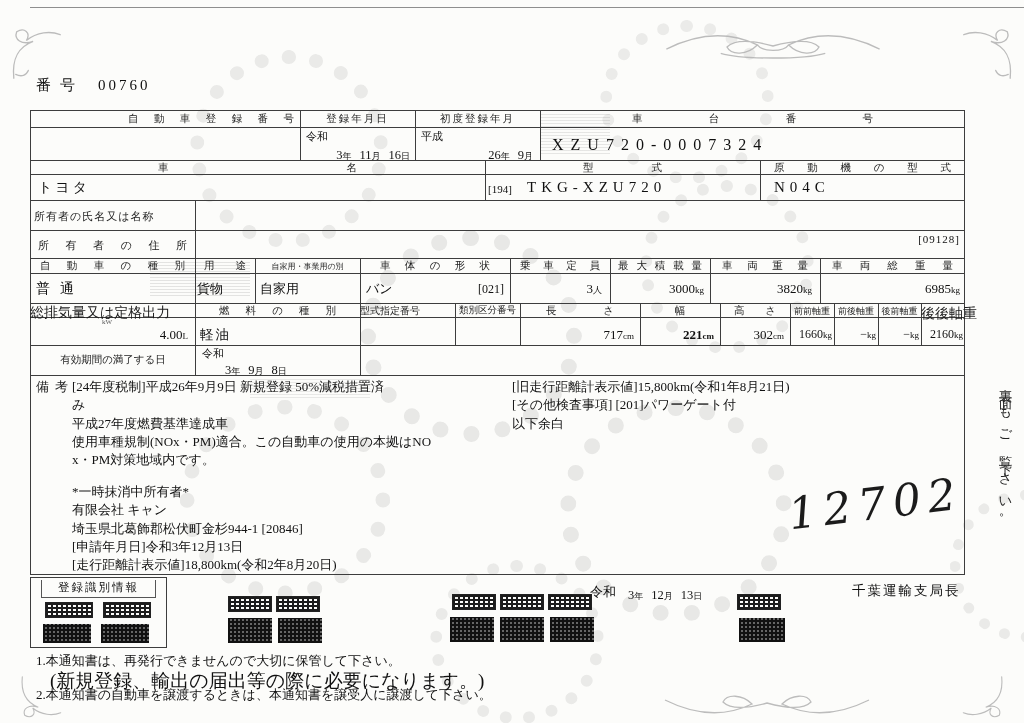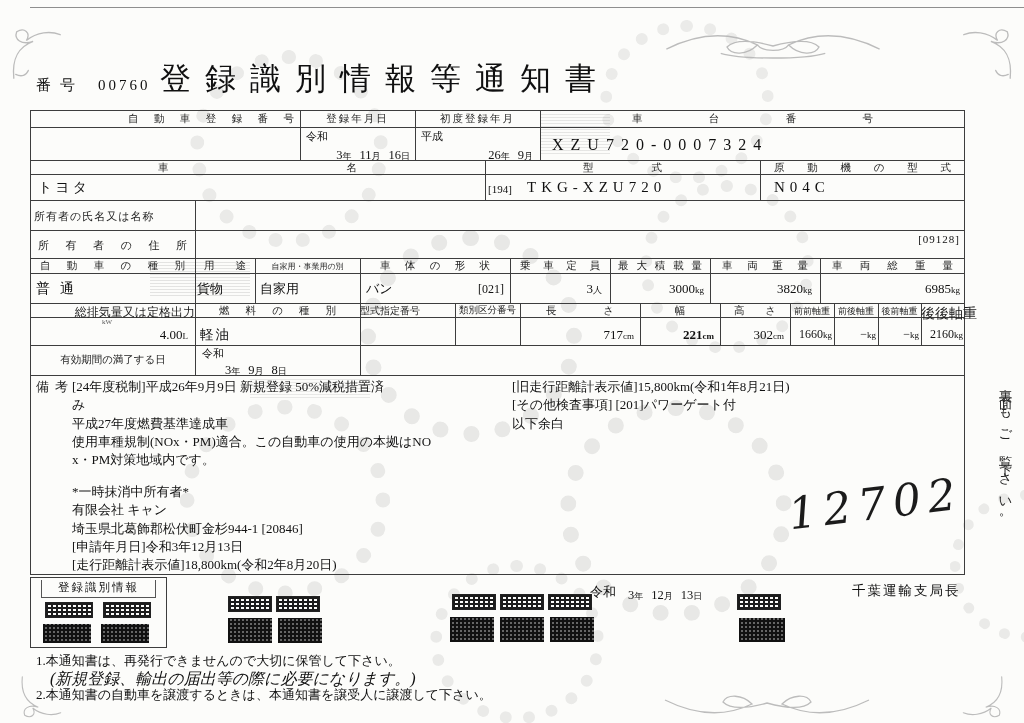--- a/index.html
+++ b/index.html
@@ -65,21 +65,20 @@
     </svg>
   <svg class="orn" style="left:658px;top:28px;" width="230" height="36" viewBox="0 0 220 34">
       <path d="M8 20 C40 4 70 4 95 16 C85 26 70 26 66 18 C74 10 92 12 110 17 C128 12 146 10 154 18 C150 26 135 26 125 16 C150 4 180 4 212 20 M95 16 C100 23 120 23 125 16 M60 24 C80 30 140 30 160 24" fill="none" stroke="#b2b2b2" stroke-width="1.3"></path>
     </svg>
   <svg class="orn" style="left:652px;top:686px;transform:scaleY(-1);" width="230" height="34" viewBox="0 0 220 34">
       <path d="M8 20 C40 4 70 4 95 16 C85 26 70 26 66 18 C74 10 92 12 110 17 C128 12 146 10 154 18 C150 26 135 26 125 16 C150 4 180 4 212 20" fill="none" stroke="#b2b2b2" stroke-width="1.3"></path>
     </svg>
 
   <div class="val" style="left:36px;top:78px;font-size:15px;letter-spacing:9px;">番号</div>
   <div class="val" style="left:98px;top:78px;font-size:15px;letter-spacing:3px;">00760</div>
-  <div class="val" style="left:160px;top:63px;font-size:31px;letter-spacing:14px;font-weight:500;">登録識別情報等通知書</div>
 
   <div class="abs" style="left:30px;top:110px;width:935px;height:465px;">
 
     <div class="hl" style="left:0;top:0;width:935px;"></div>
     <div class="hl" style="left:0;top:464px;width:935px;"></div>
     <div class="vl" style="left:0;top:0;height:465px;"></div>
     <div class="vl" style="left:934px;top:0;height:465px;"></div>
 
     <div class="hl" style="left:0;top:17px;width:935px;"></div>
     <div class="hl" style="left:0;top:50px;width:935px;"></div>
@@ -154,21 +153,21 @@
     <div class="val" style="left:6px;top:172px;font-size:14px;letter-spacing:10px;">普通</div>
     <div class="val" style="left:167px;top:172px;font-size:13px;">貨物</div>
     <div class="val" style="left:230px;top:172px;font-size:13px;">自家用</div>
     <div class="val" style="left:336px;top:172px;font-size:13px;">バン</div>
     <div class="val right" style="left:330px;top:173px;width:144px;font-size:12px;">[021]</div>
     <div class="val right" style="left:480px;top:172px;width:92px;font-size:13px;"><span>3</span><span class="u">人</span></div>
     <div class="val right" style="left:580px;top:172px;width:94px;font-size:13px;"><span>3000</span><span class="u">kg</span></div>
     <div class="val right" style="left:680px;top:172px;width:102px;font-size:13px;"><span>3820</span><span class="u">kg</span></div>
     <div class="val right" style="left:790px;top:172px;width:140px;font-size:13px;"><span>6985</span><span class="u">kg</span></div>
 
-    <div class="hdr" style="left:0;top:196px;width:165px;text-align:right;font-size:12px;">総排気量又は定格出力</div>
+    <div class="hdr" style="left:0;top:196px;width:165px;text-align:left;font-size:14px;">総排気量又は定格出力</div>
     <div class="hdr just" style="left:165px;top:196px;width:165px;padding:0 24px;box-sizing:border-box;">燃料の種別</div>
     <div class="hdr" style="left:330px;top:196px;width:95px;text-align:left;font-size:10px;">型式指定番号</div>
     <div class="hdr" style="left:425px;top:196px;width:65px;text-align:center;font-size:9.5px;">類別区分番号</div>
     <div class="hdr just" style="left:490px;top:196px;width:120px;padding:0 26px;box-sizing:border-box;">長さ</div>
     <div class="hdr" style="left:610px;top:196px;width:80px;text-align:center;">幅</div>
     <div class="hdr just" style="left:690px;top:196px;width:70px;padding:0 14px;box-sizing:border-box;">高さ</div>
     <div class="hdr" style="left:760px;top:197px;width:44px;text-align:center;font-size:9px;">前前軸重</div>
     <div class="hdr" style="left:804px;top:197px;width:44px;text-align:center;font-size:9px;">前後軸重</div>
     <div class="hdr" style="left:848px;top:197px;width:43px;text-align:center;font-size:9px;">後前軸重</div>
     <div class="hdr" style="left:891px;top:197px;width:44px;text-align:center;font-size:14px;">後後軸重</div>
@@ -233,18 +232,18 @@
   <div class="qr strip" style="left:737px;top:594px;width:42px;"></div>
   <div class="qr dense" style="left:739px;top:618px;width:46px;height:24px;"></div>
 
   <div class="val era" style="left:590px;top:585px;font-size:13px;">令和</div>
   <div class="val" style="left:628px;top:586px;text-align:center;">
     <span class="n">3</span><span class="u">年</span><span class="n ml">12</span><span class="u">月</span><span class="n ml">13</span><span class="u">日</span>
   </div>
   <div class="val" style="left:852px;top:584px;font-size:13.5px;letter-spacing:2px;">千葉運輸支局長</div>
 
   <div class="val" style="left:36px;top:654px;font-size:13px;">1.本通知書は、再発行できませんので大切に保管して下さい。</div>
-  <div class="val" style="left:50px;top:671px;font-size:16px;font-style:italic;">(新規登録、輸出の届出等の際に必要になります。)</div>
+  <div class="val" style="left:50px;top:671px;font-size:19px;">(新規登録、輸出の届出等の際に必要になります。)</div>
   <div class="val" style="left:36px;top:688px;font-size:13px;">2.本通知書の自動車を譲渡するときは、本通知書を譲受人に譲渡して下さい。</div>
 
   <div class="vert" style="left:996px;top:378px;height:220px;">裏面もご覧下さい。</div>
 
 </div>
 
 </body></html>

